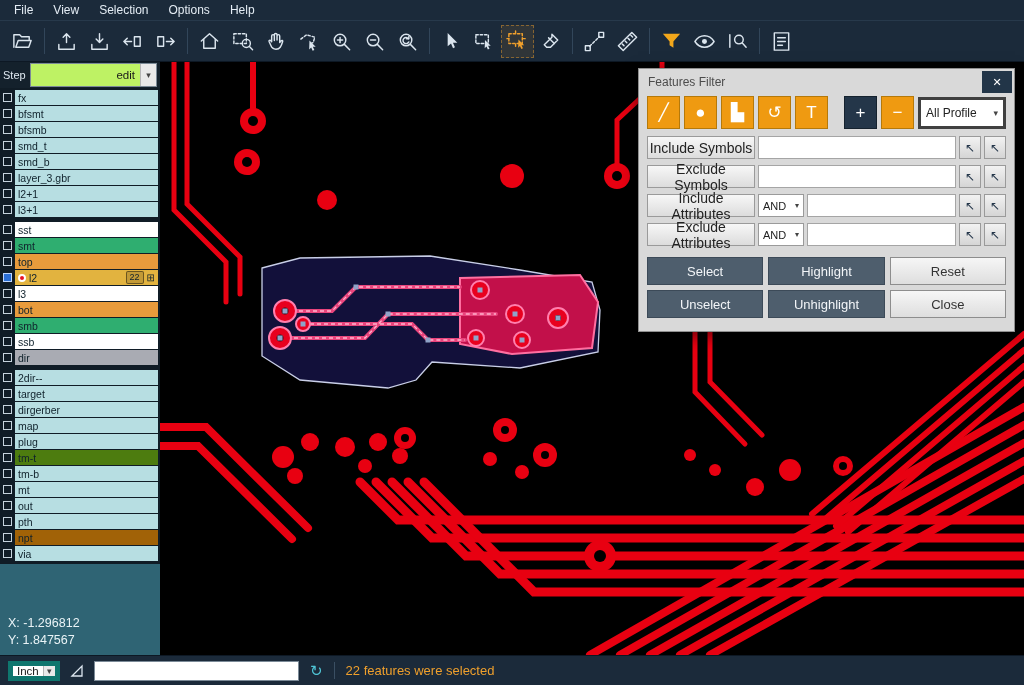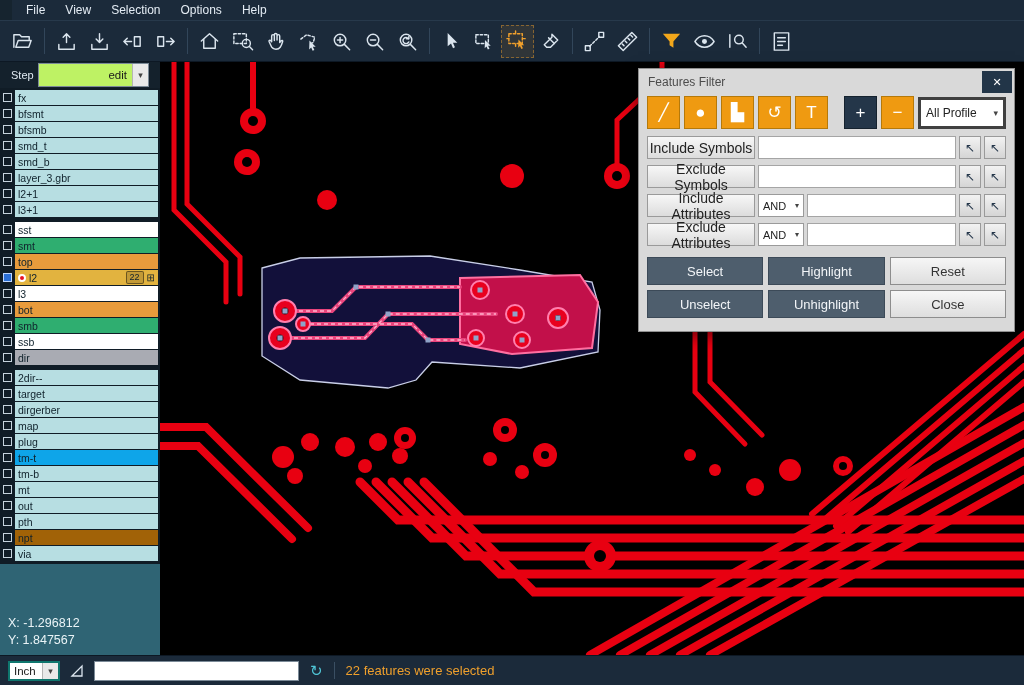--- a/index.html
+++ b/index.html
@@ -1,40 +1,40 @@
 <!DOCTYPE html>
 <html><head>
 <meta charset="utf-8">
 <style>
   * { margin:0; padding:0; box-sizing:border-box; }
   html,body { width:1024px; height:685px; overflow:hidden; background:#000;
               font-family:"Liberation Sans", sans-serif; }
   .app { position:relative; width:1024px; height:685px; background:#16242f; overflow:hidden; }
 
   
-  .menubar { position:absolute; top:0; left:12px; right:0; height:20px; background:#1b2a3a;
+  .menubar { position:absolute; top:0; left:0; right:0; height:20px; background:#1b2a3a;
              display:flex; align-items:center; gap:4px; padding:0 6px; }
   .menu-item { color:#e4ecf4; font-size:12px; padding:1px 8px; cursor:default; }
 
   
   .toolbar { position:absolute; top:20px; left:0; right:0; height:42px; background:#1b2a3a;
              border-top:1px solid #27394b; border-bottom:1px solid #0d1824;
              display:flex; align-items:center; padding:0 6px; }
   .tbtn { width:33px; height:33px; background:none; border:none; color:#dbe5ee;
           display:flex; align-items:center; justify-content:center; cursor:pointer; }
   .tbtn svg { width:23px; height:23px; }
   .tbtn.active { color:#f0a02c; background:rgba(240,160,44,.10); border:1px dashed rgba(240,160,44,.45); }
   .tsep { width:1px; height:26px; background:#32465a; margin:0 5px; flex:none; }
 
   
   .main { position:absolute; top:62px; left:0; right:0; bottom:30px; display:flex; }
 
   
   .sidebar { width:160px; flex:none; display:flex; flex-direction:column; background:#2f6474; }
-  .step-row { height:26px; flex:none; background:#14212c; display:flex; align-items:center; gap:4px; padding:2px 11px; }
+  .step-row { height:26px; flex:none; background:#14212c; display:flex; align-items:center; gap:4px; padding:2px 3px; }
   .step-label { color:#dfe9f1; font-size:11px; }
   .step-combo { flex:1; height:24px; background:#bef264; border:1px solid #7b8a97; display:flex; align-items:center;text-align:right; }
   .step-combo .val { flex:1; font-size:11.5px; color:#1a1a1a; padding:0 5px; }
   .combo-arrow { width:16px; height:100%; background:#e9e9e9; border-left:1px solid #b5b5b5;
                  display:flex; align-items:center; justify-content:center; font-size:9px; color:#444; }
   .layer-list { background:#101c26; padding:2px 2px 2px 1px; flex:none; }
   .lrow { display:flex; align-items:center; height:15px; margin-bottom:1px; }
   .lcb { width:9px; height:9px; flex:none; margin:0 3px 0 2px; border:1px solid #c6d3dd; background:transparent; }
   .lcb.on { background:#2a6fd6; border-color:#bcd6ff; }
   .llabel { flex:1; height:15px; display:flex; align-items:center; font-size:10.5px; color:#10222c; padding:0 3px; }
@@ -72,21 +72,21 @@
   .finput { flex:1; height:23px; background:#fff; border:1px solid #a5a5a5; font-size:12px; padding:0 4px; min-width:20px; }
   .fpick { width:22px; height:23px; flex:none; background:linear-gradient(#f2f2f2,#d5d5d5); border:1px solid #9a9a9a;
            font-size:12px; color:#24364a; display:flex; align-items:center; justify-content:center; cursor:pointer; }
   .dlg-actions { display:grid; grid-template-columns:1fr 1fr 1fr; gap:5px; padding:5px 8px 0; }
   .abtn { height:28px; font-size:13px; border:1px solid #3c4a58; background:#4e5e6d; color:#f2f5f8; cursor:pointer; }
   .abtn.light { background:linear-gradient(#f6f6f6,#dedede); border:1px solid #8d8d8d; color:#333; }
 
   
   .statusbar { position:absolute; left:0; right:0; bottom:0; height:30px; background:#1b2a3a;
                border-top:1px solid #0d1824; display:flex; align-items:center; padding:0 8px; }
-  .unit-select { width:52px; height:20px; background:#fff; border:2px solid #0f766e; display:flex; align-items:center; }
+  .unit-select { width:52px; height:20px; background:#fff; border:5px solid #0f766e; display:flex; align-items:center; }
   .unit-select .val { flex:1; font-size:11.5px; color:#1a1a1a; padding:0 4px; }
   .angle-icon { margin:0 9px; flex:none; }
   .cmd-input { width:205px; height:20px; background:#fff; border:1px solid #7b8a97; font-size:12px; padding:0 4px; }
   .refresh { margin:0 11px; font-size:15px; color:#4fc3d4; cursor:pointer; }
   .ssep { width:1px; height:17px; background:#3a4f63; margin-right:11px; }
   .status-msg { color:#f0a02c; font-size:13px; }
 </style>
 </head>
 <body>
 
@@ -385,21 +385,21 @@
             </span>
           </div>
           <div class="lrow">
             <span class="lcb"></span>
             <span class="llabel" style="background: rgb(183, 222, 226);">
               <span class="lname">plug</span>
             </span>
           </div>
           <div class="lrow">
             <span class="lcb"></span>
-            <span class="llabel" style="background: #0ea5e9;">
+            <span class="llabel" style="background: #4d7c0f;">
               <span class="lname">tm-t</span>
             </span>
           </div>
           <div class="lrow">
             <span class="lcb"></span>
             <span class="llabel" style="background: rgb(183, 222, 226);">
               <span class="lname">tm-b</span>
             </span>
           </div>
           <div class="lrow">

